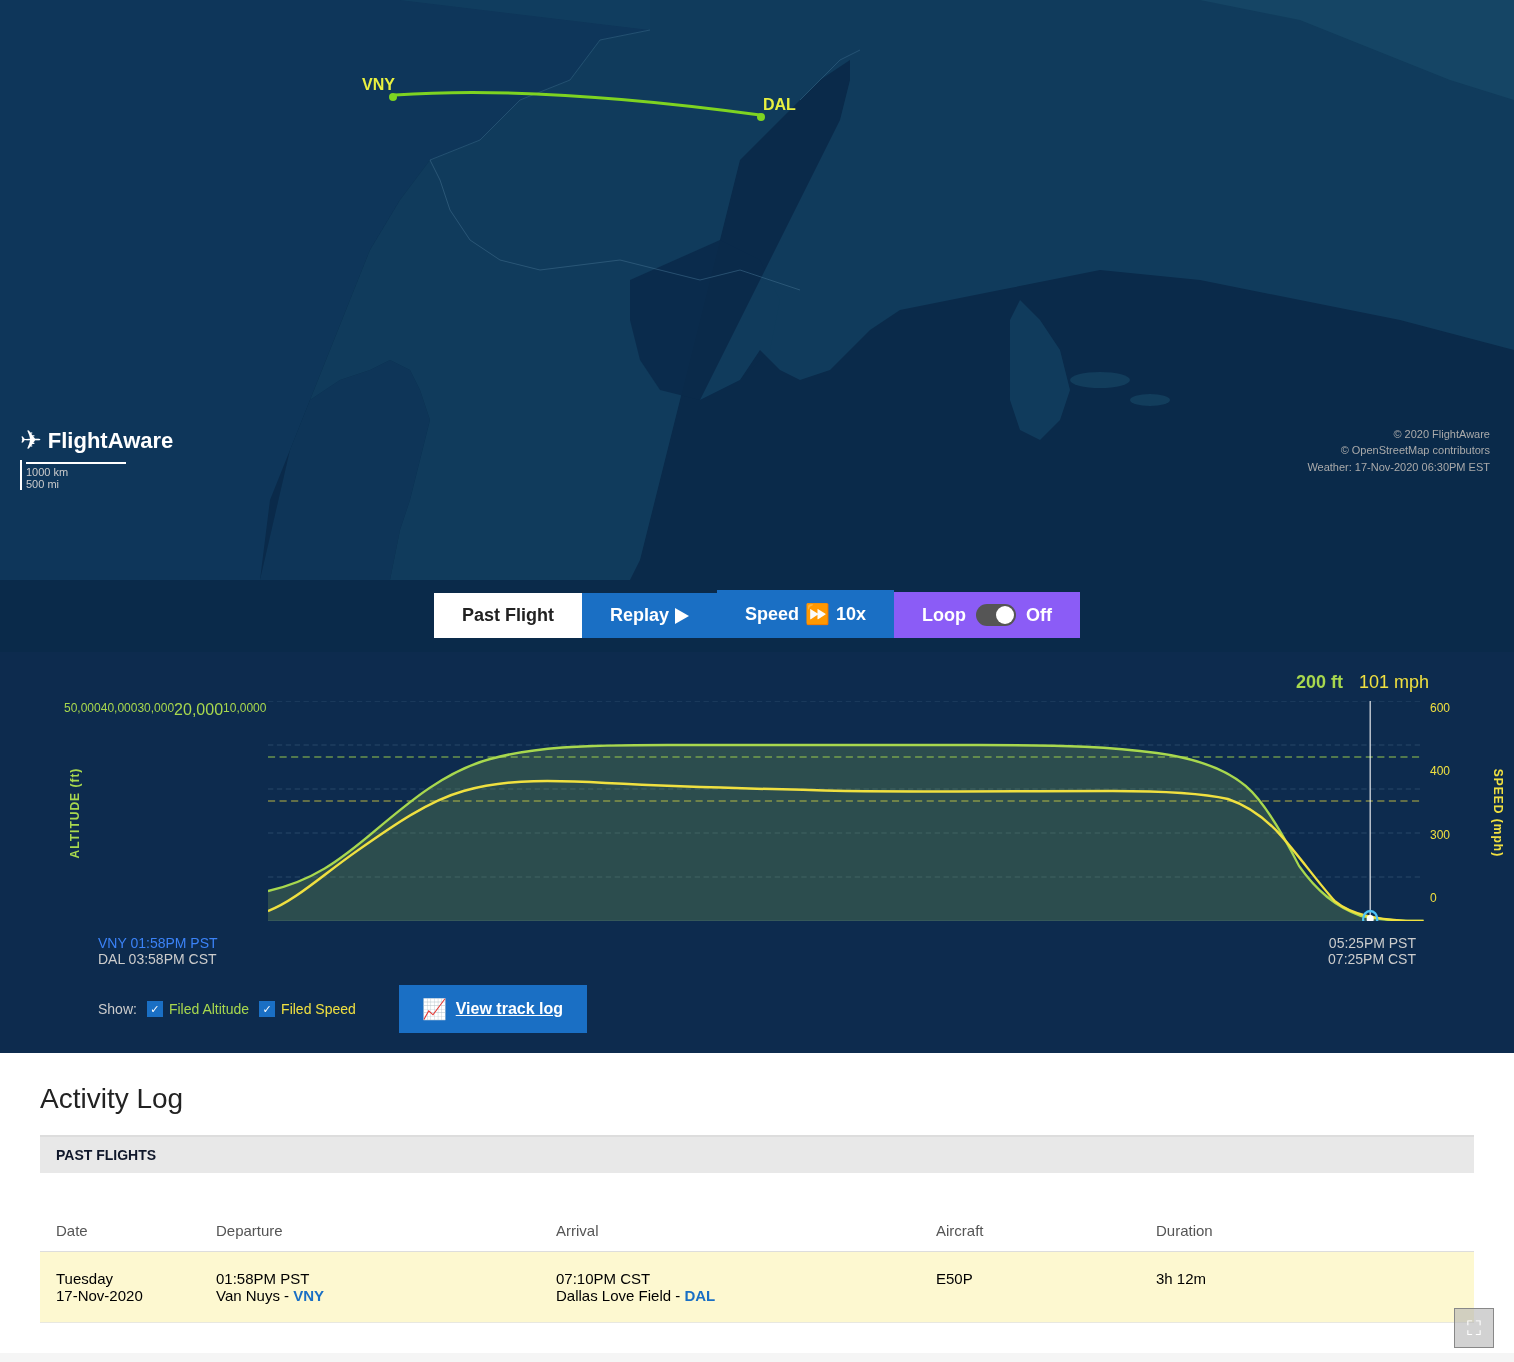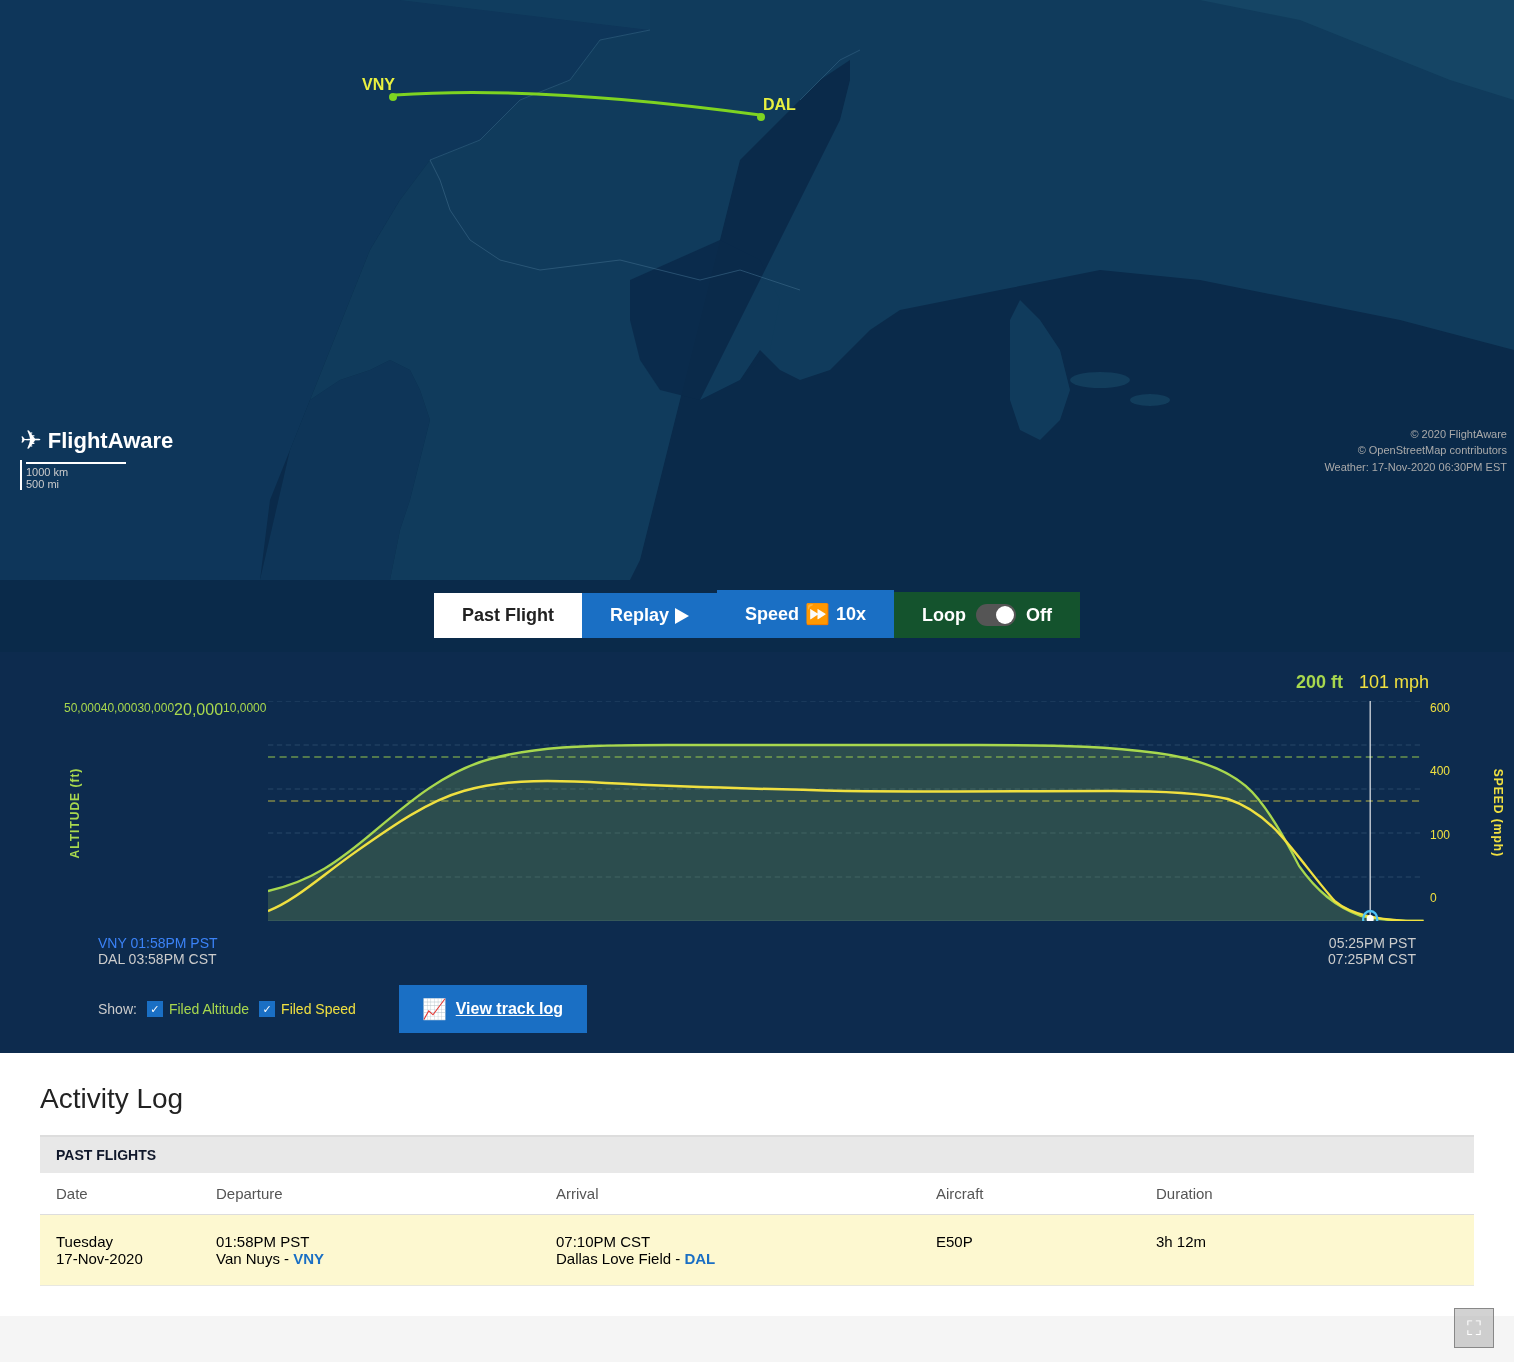--- a/index.html
+++ b/index.html
@@ -45,21 +45,21 @@
     }
     .scale-line {
       width: 100px;
       height: 2px;
       background: white;
       margin: 2px 0;
     }
     .copyright-info {
       position: absolute;
       bottom: 90px;
-      right: 7px;
+      right: 24px;
       text-align: right;
       color: #aaa;
       font-size: 11px;
       line-height: 1.5;
     }
 
     
     .controls-bar {
       width: 100%;
       background: #0a2a4a;
@@ -90,21 +90,21 @@
     }
     .ctrl-replay {
       background: #1a6fc4;
       color: white;
     }
     .ctrl-speed {
       background: #1a6fc4;
       color: white;
     }
     .ctrl-loop {
-      background: #14532d;
+      background: #8b5cf6;
       color: white;
     }
     .toggle-pill {
       display: inline-block;
       width: 40px;
       height: 22px;
       background: #555;
       border-radius: 11px;
       position: relative;
       vertical-align: middle;
@@ -205,20 +205,21 @@
       font-weight: bold;
       color: #0f172a;
     }
     .table-header-row {
       display: grid;
       grid-template-columns: 160px 340px 380px 220px 1fr;
       padding: 12px 16px;
       font-size: 15px;
       color: #555;
       border-bottom: 1px solid #ddd;
+      margin-top: 37px;
     }
     .table-data-row {
       display: grid;
       grid-template-columns: 160px 340px 380px 220px 1fr;
       padding: 18px 16px;
       font-size: 15px;
       background: #fdf8d0;
       border-bottom: 1px solid #e8e8e0;
     }
     .table-data-row .link {
@@ -359,21 +360,21 @@
         <line x1="1240" y1="0" x2="1240" y2="220" stroke="white" stroke-width="1.5" opacity="0.8"></line>
 
         <circle cx="1240" cy="218" r="8" fill="none" stroke="#4fc3f7" stroke-width="2.5"></circle>
         <circle cx="1240" cy="218" r="4" fill="white"></circle>
       </svg>
     </div>
 
     <div style="display:flex;flex-direction:column;justify-content:space-between;margin-left:6px;padding-bottom:20px;">
       <span style="color:#f0e040;font-size:12px;">600</span>
       <span style="color:#f0e040;font-size:12px;">400</span>
-      <span style="color:#f0e040;font-size:12px;">100</span>
+      <span style="color:#f0e040;font-size:12px;">300</span>
       <span style="color:#f0e040;font-size:12px;">0</span>
     </div>
 
     <div style="display:flex;align-items:center;width:30px;margin-left:4px;">
       <div style="transform:rotate(90deg);white-space:nowrap;color:#f0e040;font-size:12px;font-weight:bold;letter-spacing:1px;">SPEED (mph)</div>
     </div>
   </div>
 
   <div class="chart-footer" style="padding: 0 68px 0 68px;">
     <div>

